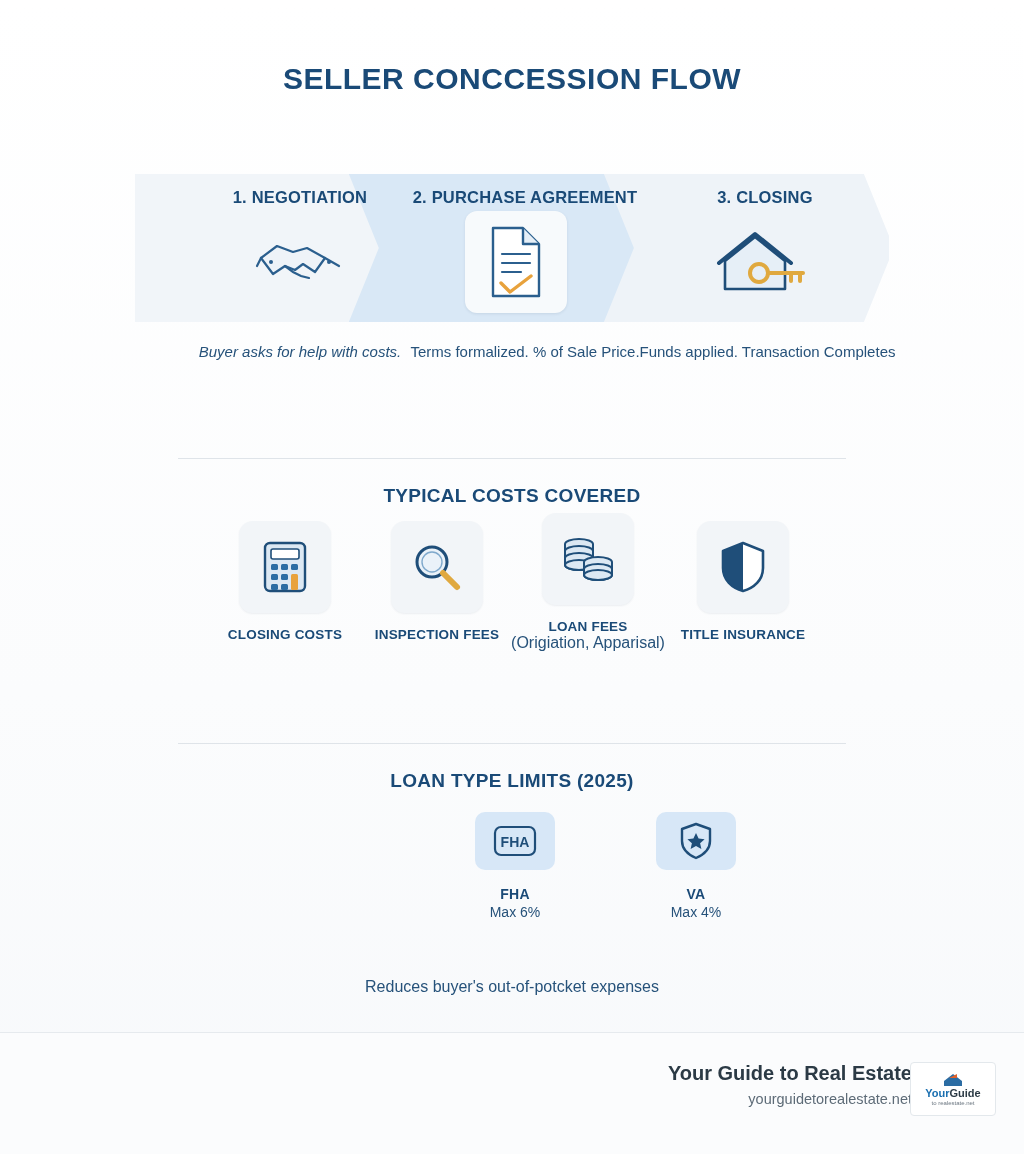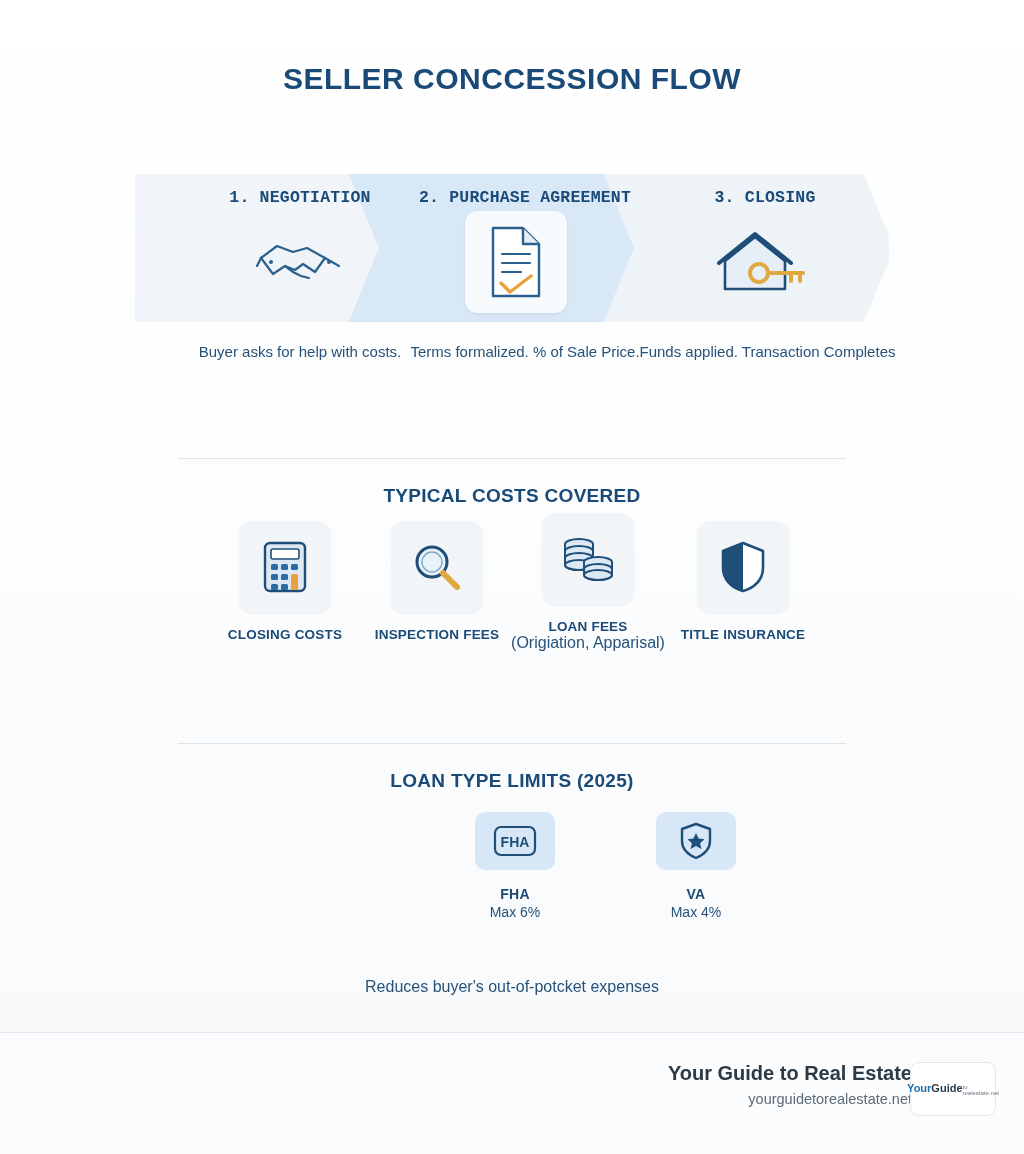--- a/index.html
+++ b/index.html
@@ -30,21 +30,20 @@
     letter-spacing: 0.5px;
     color: #1a4a77;
     padding-top: 62px;
   }
 
   
   .flow-wrap {
     position: relative;
     margin: 78px 135px 0 135px;
     height: 148px;
-    font-family: Liberation Mono, monospace;
   }
   .band {
     position: absolute;
     inset: 0;
     display: flex;
   }
   .chev {
     position: relative;
     height: 148px;
   }
@@ -104,21 +103,21 @@
     margin: 18px 135px 0 135px;
     height: 60px;
   }
   .caption {
     position: absolute;
     text-align: center;
     font-size: 15px;
     line-height: 1.55;
     color: #26527a;
   }
-  .caption.p1 { left: 25px;  width: 280px; }
+  .caption.p1 { left: 25px;  width: 280px; font-style: italic; }
   .caption.p2 { left: 260px; width: 260px; }
   .caption.p3 { left: 500px; width: 265px; }
 
   
   .divider {
     height: 1px;
     background: #dfe4e9;
     margin: 0 178px;
   }
   .div1 { margin-top: 58px; }
@@ -252,23 +251,23 @@
     color: #5d6b77;
   }
   .logo-box {
     position: absolute;
     right: 28px;
     top: 29px;
     width: 84px;
     height: 52px;
     background: #ffffff;
     border: 1px solid #e3e8ec;
-    border-radius: 9px;
+    border-radius: 4px;
     display: flex;
-    flex-direction: row;
+    flex-direction: column;
     align-items: center;
     justify-content: center;
   }
   .logo-word {
     font-size: 11px;
     font-weight: bold;
     color: #2b3a45;
     line-height: 1.05;
   }
   .logo-word .y { color: #1a6fb0; }

